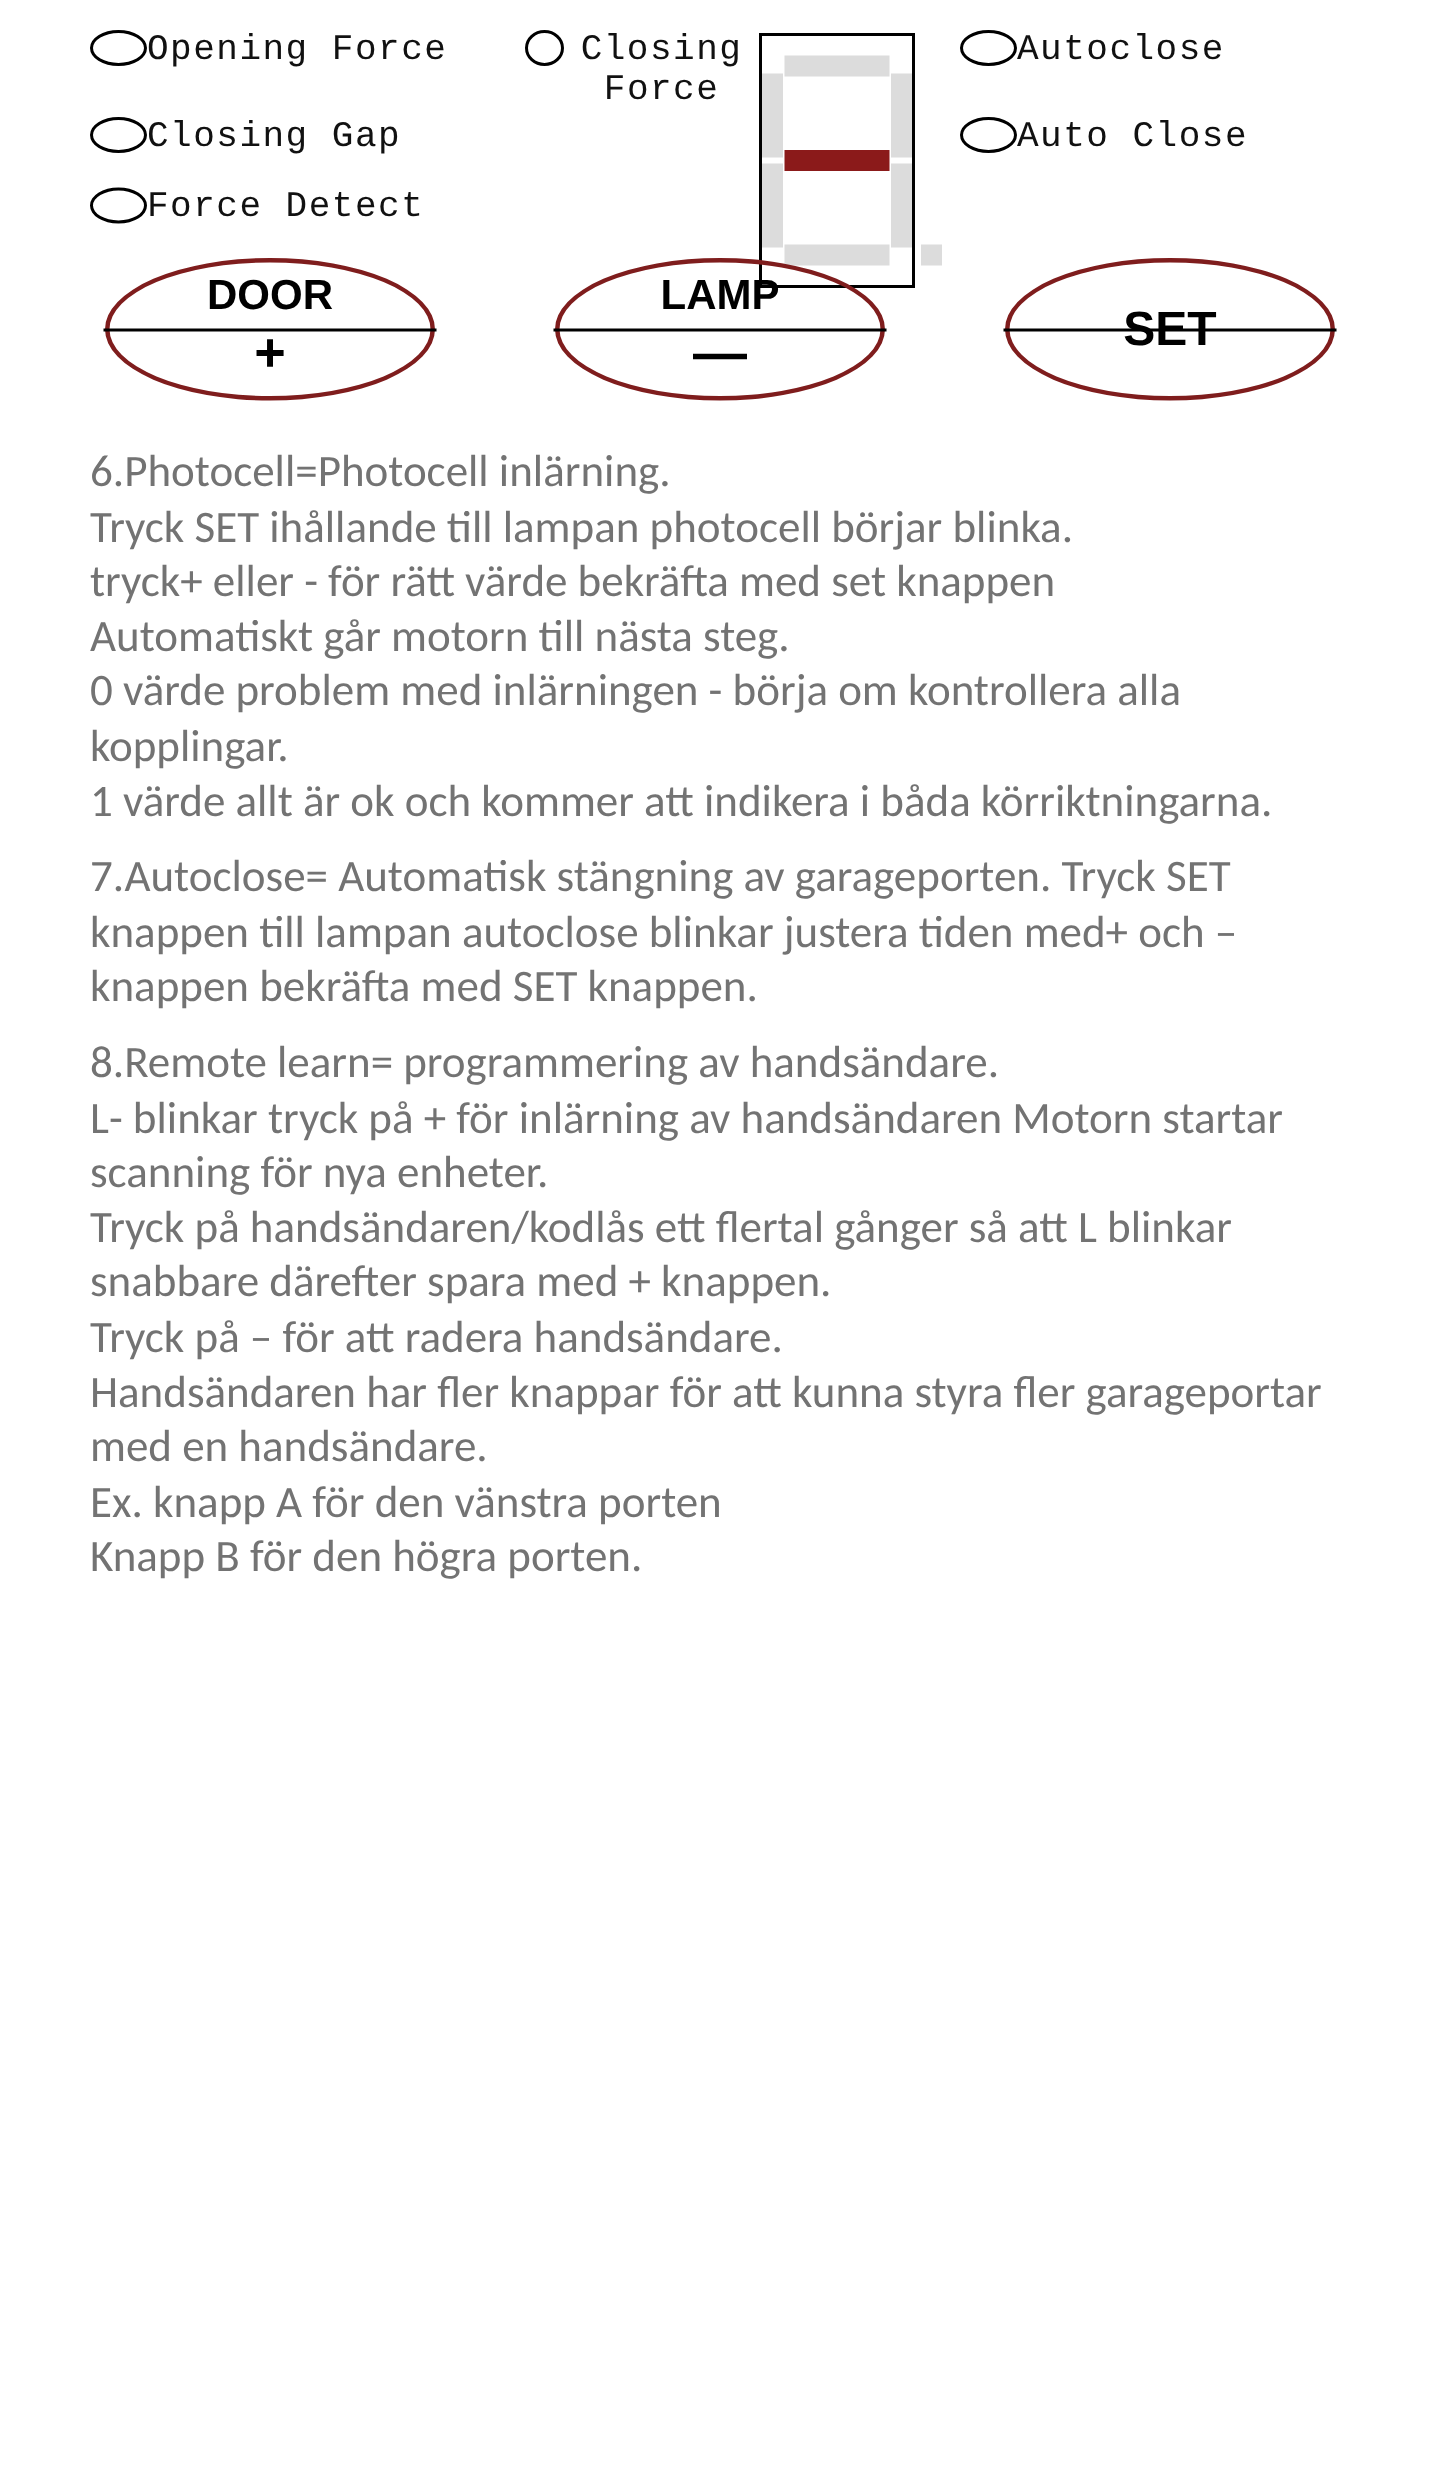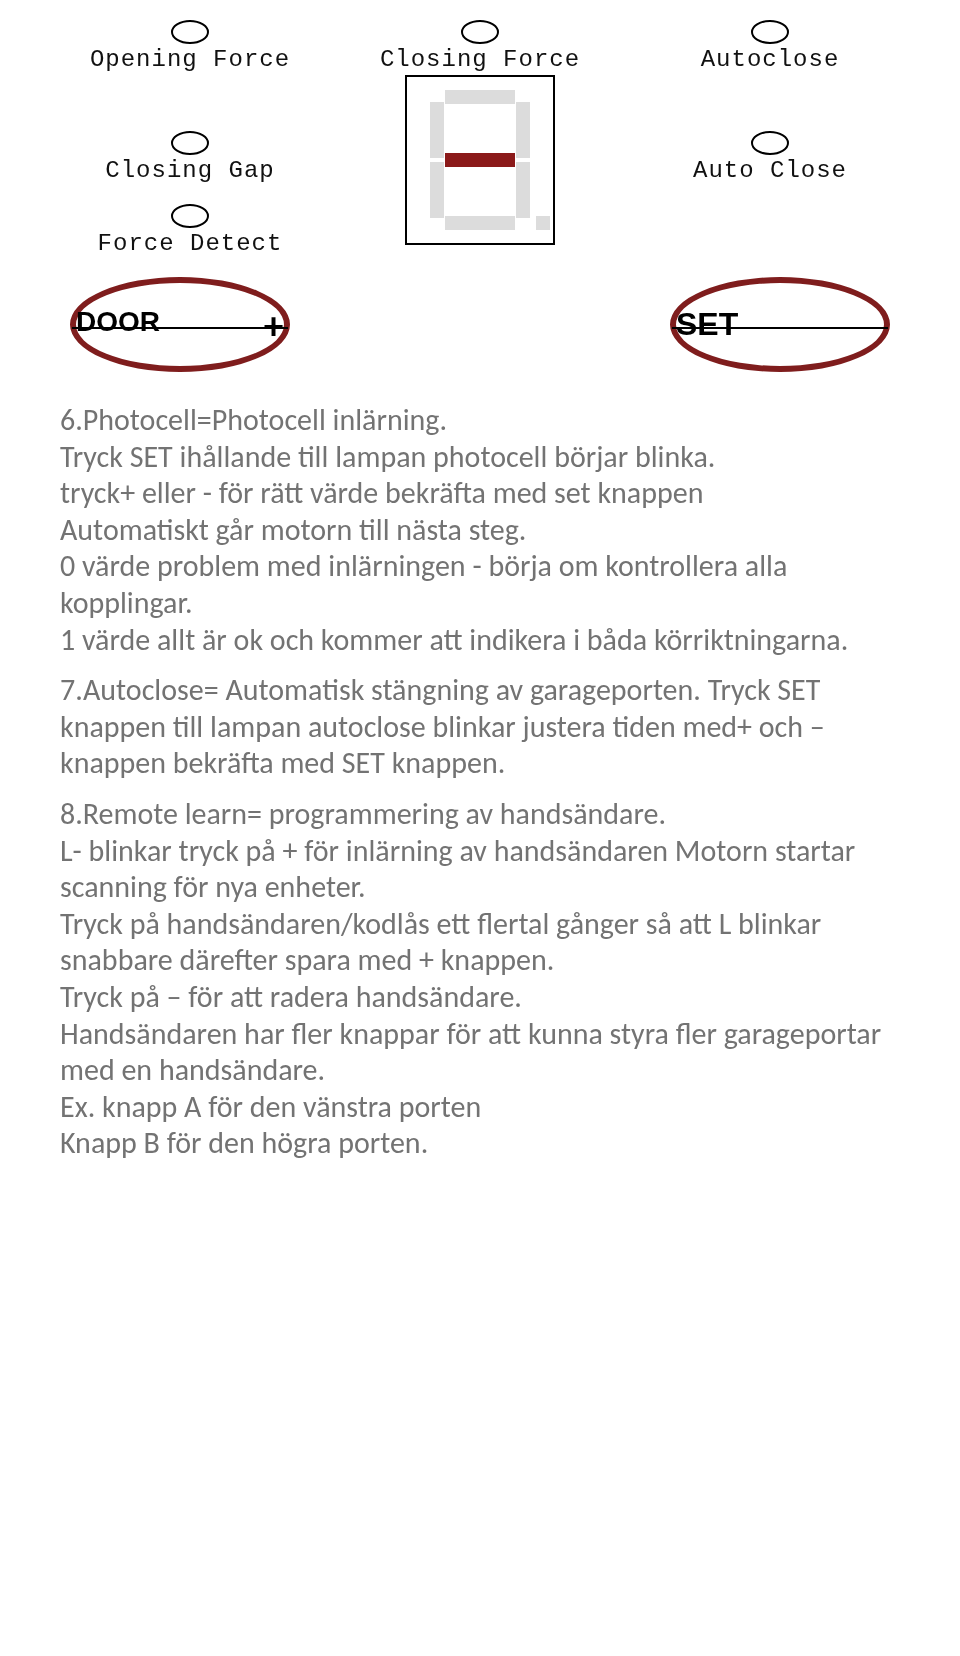--- a/index.html
+++ b/index.html
@@ -16,22 +16,21 @@
     margin-bottom: 30px;
   }
   .led-row {
     display: flex;
     justify-content: space-between;
     align-items: flex-start;
     margin-bottom: 6px;
   }
   .led-col {
     display: flex;
-    flex-direction: column;
-    align-items: center;
+    flex-direction: row;
     width: 260px;
   }
   .led-col.center {
     width: 260px;
   }
   .led {
     width: 38px;
     height: 24px;
     border: 2px solid #000;
     border-radius: 50% / 50%;
@@ -76,26 +75,26 @@
   
   .btn-row {
     display: flex;
     justify-content: space-between;
     margin-top: 20px;
     padding: 0 10px;
   }
   .oval-btn {
     width: 220px;
     height: 95px;
-    border: 6px solid #7f1d1d;
+    border: 3px solid #7f1d1d;
     border-radius: 50% / 50%;
     display: flex;
-    flex-direction: row;
+    flex-direction: column;
     align-items: center;
-    justify-content: space-between;
+    justify-content: center;
     position: relative;
   }
   .oval-btn .cutline {
     position: absolute;
     top: 44px;
     left: -4px;
     right: -4px;
     height: 2px;
     background: #000;
   }
@@ -181,20 +180,25 @@
     <div class="led-col center" style="visibility:hidden;">
         <div class="led"></div>
       </div>
   </div>
 
   <div class="btn-row">
     <div class="oval-btn">
       <div class="cutline"></div>
       <div class="btn-label-top">DOOR</div>
       <div class="btn-sym">+</div>
+    </div>
+    <div class="oval-btn">
+      <div class="cutline"></div>
+      <div class="btn-label-top">LAMP</div>
+      <div class="btn-sym">—</div>
     </div>
     <div class="oval-btn">
       <div class="cutline"></div>
       <div class="btn-single">SET</div>
     </div>
   </div>
 </div>
 
 <div class="text">
   <p style="white-space:pre-line;">6.Photocell=Photocell inlärning.

